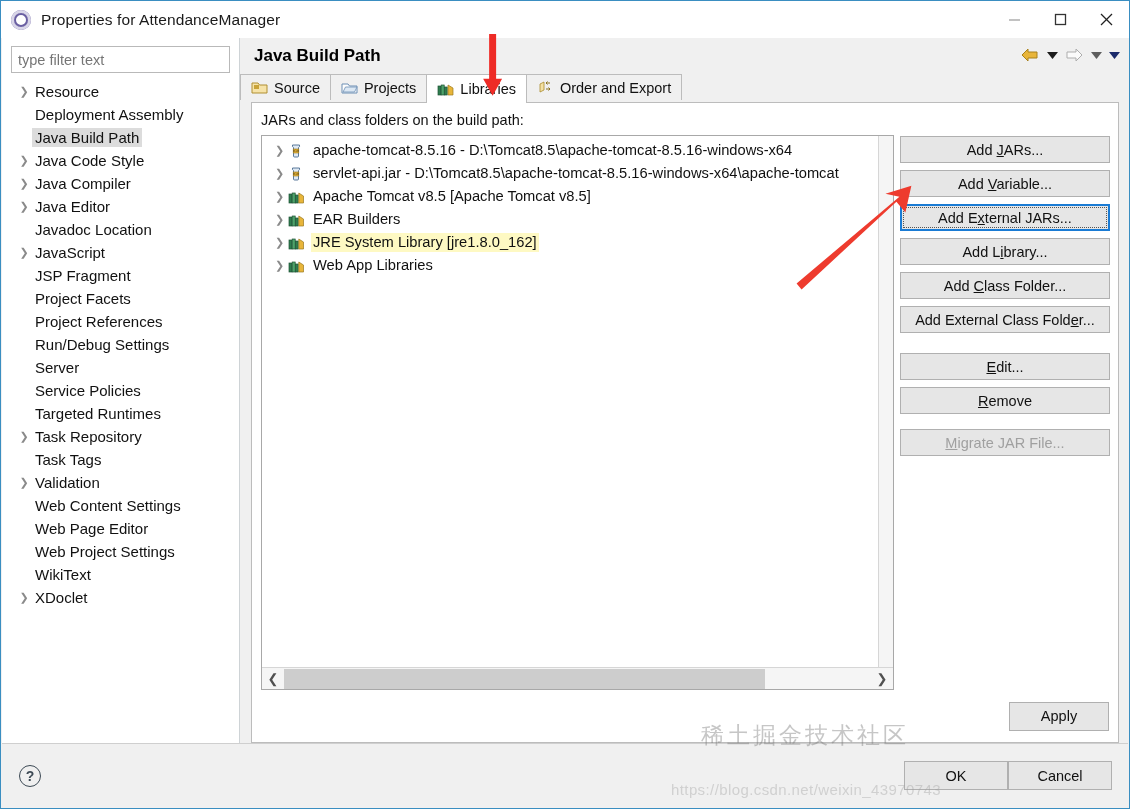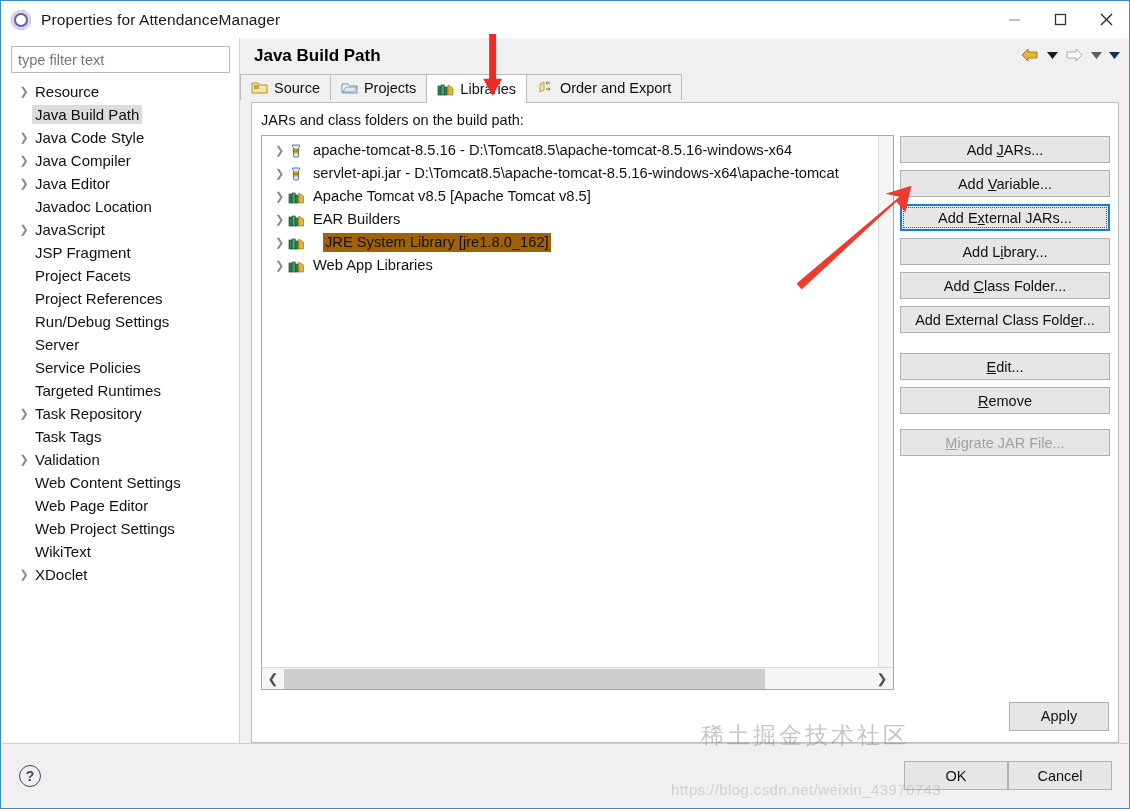--- a/index.html
+++ b/index.html
@@ -200,21 +200,21 @@
     color: #111;
     white-space: nowrap;
   }
   .lrow .larrow {
     width: 17px; flex: 0 0 17px;
     color: #8a8a8a; font-size: 11px;
     display: flex; align-items: center; justify-content: center;
   }
   .lrow .licon { width: 18px; flex: 0 0 18px; margin-right: 5px; position: relative; height: 16px; }
   .lrow .ltext { line-height: 19px; padding: 0 2px; overflow: hidden; }
-  .lrow.sel .ltext { background: #a16207; margin-left: 12px; }
+  .lrow.sel .ltext { background: #fef9c3; }
 
   
   #hscroll {
     height: 22px;
     border-top: 1px solid #d6d6d6;
     background: #f5f5f5;
     display: flex; align-items: center;
     flex: 0 0 22px;
   }
   .sb-arrow {
@@ -373,20 +373,24 @@
     <div id="upper">
 
       <div id="left">
         <div id="filter-wrap">
           <input id="filter" type="text" placeholder="type filter text" style="">
         </div>
         <div id="tree">
             <div class="tnode">
               <span class="arrow">❯</span>
               <span class="lbl">Resource</span>
+            </div>
+            <div class="tnode">
+              <span class="arrow"></span>
+              <span class="lbl">Deployment Assembly</span>
             </div>
             <div class="tnode sel">
               <span class="arrow"></span>
               <span class="lbl">Java Build Path</span>
             </div>
             <div class="tnode">
               <span class="arrow">❯</span>
               <span class="lbl">Java Code Style</span>
             </div>
             <div class="tnode">

